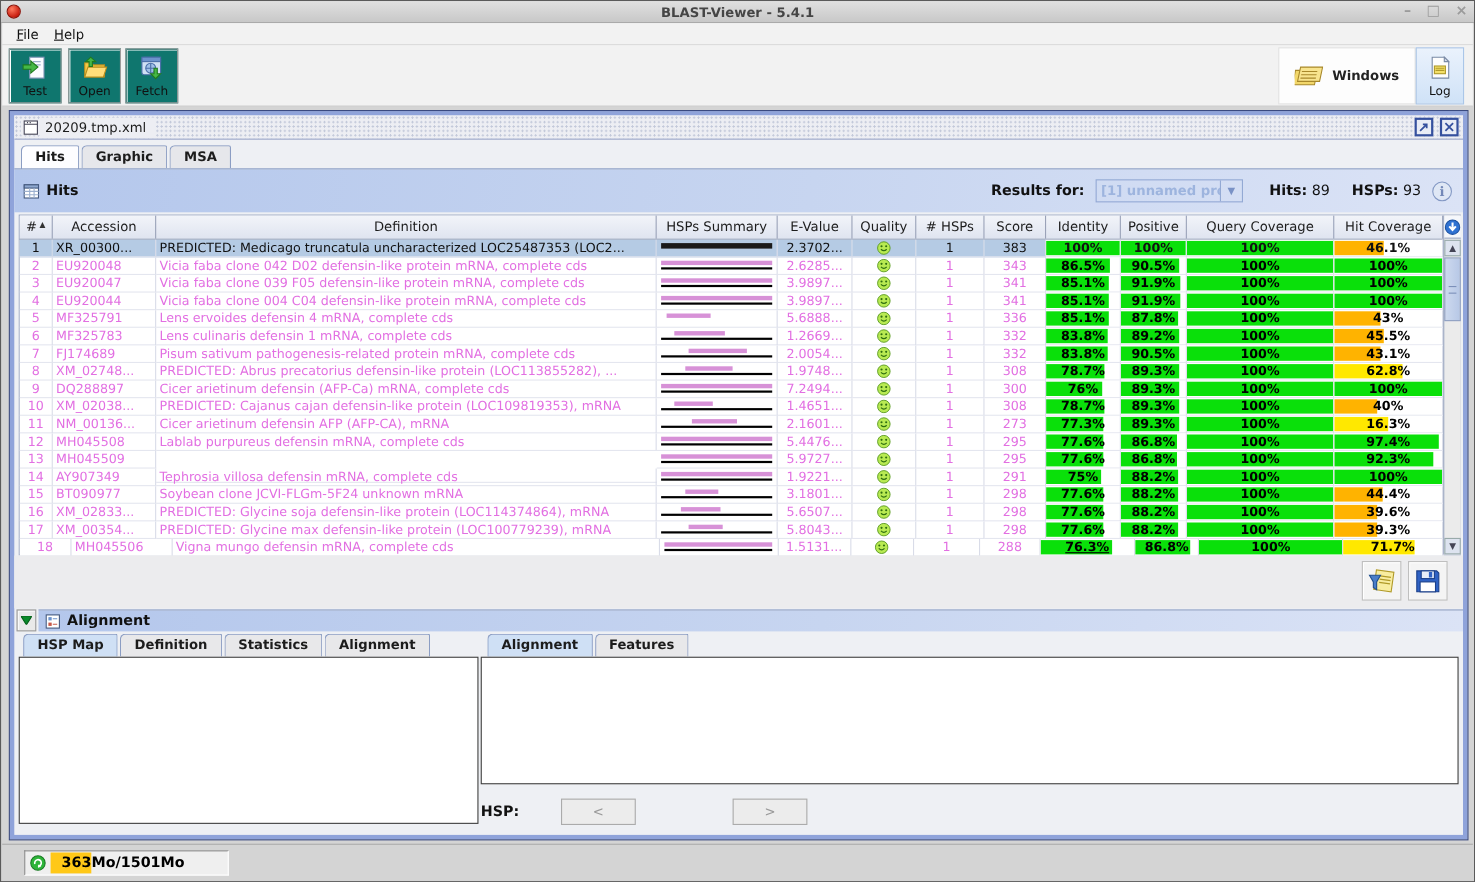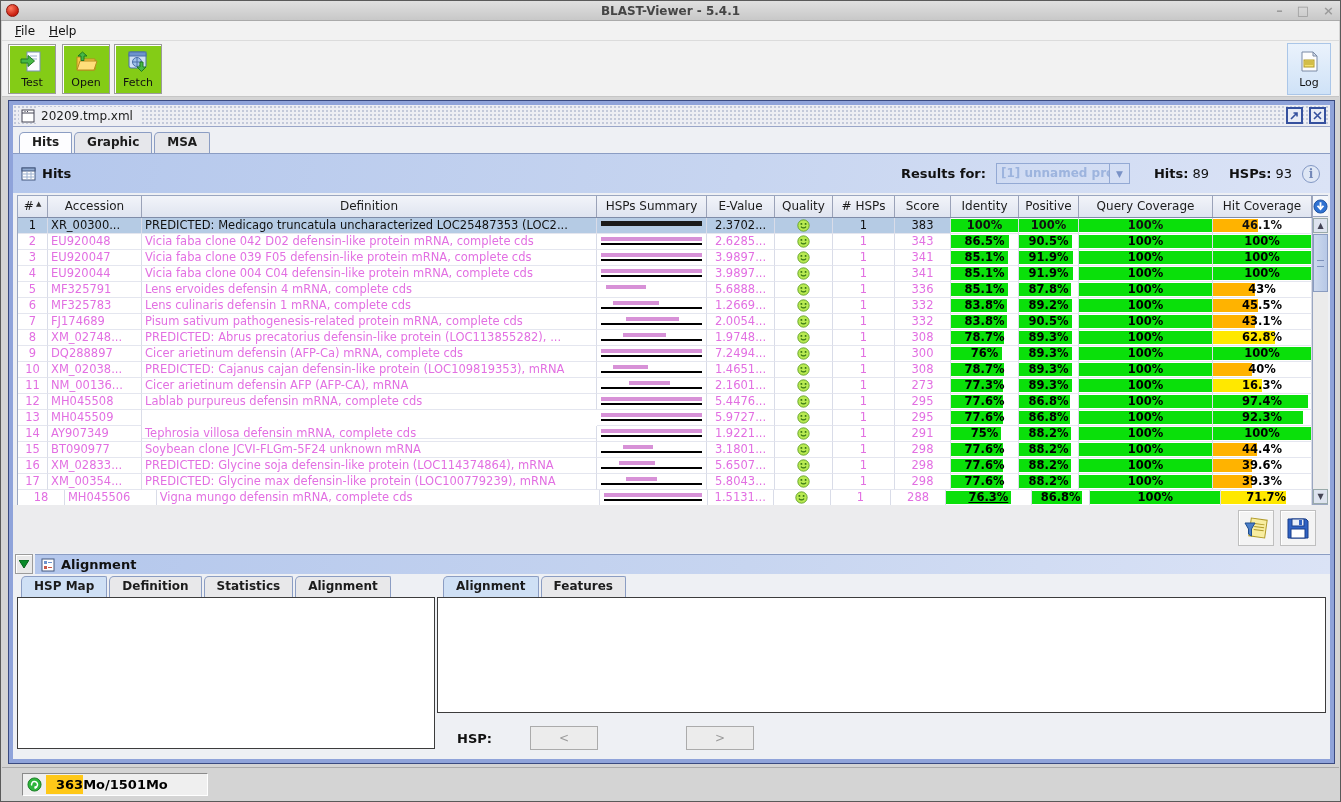--- a/index.html
+++ b/index.html
@@ -22,21 +22,21 @@
 
   
   .menubar { position:absolute; left:1px; top:20px; right:1px; height:20px; background:#f2f2f2;
     border-bottom:1px solid #dcdcdc; display:flex; align-items:center; padding-left:6px; }
   .menu-item { display:inline-block; font-size:12px; color:#111; padding:2px 7px; }
   .menu-item::first-letter { text-decoration:underline; }
 
   
   .toolbar { position:absolute; left:1px; top:40px; right:1px; height:56px; background:#f2f2f2;
     border-bottom:1px solid #c6c6c6; }
-  .tbtn { position:absolute; top:3px; width:48px; height:50px; background:#84cc16;
+  .tbtn { position:absolute; top:3px; width:48px; height:50px; background:#0f766e;
     border:1px solid #9b9b9b; box-shadow:inset 1px 1px 0 #ffffff; display:flex;
     flex-direction:column; align-items:center; justify-content:center; gap:2px; }
   .tbtn .lbl { font-size:11px; color:#111; }
   .right-tools { position:absolute; right:8px; top:2px; height:52px; display:flex; align-items:stretch; }
   .windows-btn { background:#fdfdfd; border:1px solid #e0e0e0; display:flex; align-items:center;
     gap:8px; padding:0 14px; font-size:12px; font-weight:bold; color:#222; }
   .log-btn { width:44px; background:linear-gradient(#eaf2fc,#cfe2f7); border:1px solid #aac6e8;
     display:flex; flex-direction:column; align-items:center; justify-content:center; gap:2px;
     font-size:11px; color:#111; }
 
@@ -130,21 +130,21 @@
   .btabs { position:absolute; top:471px; height:21px; display:flex; }
   .btab { height:21px; padding:2px 12px 0; font-size:12px; font-weight:bold; color:#1c1c1c;
     background:#e8e8ea; border:1px solid #8b9dc3; border-bottom:none; margin-right:2px;
     border-radius:5px 2px 0 0; }
   .btab.selected { background:#cfe0f5; }
 
   .hsp-map-box { position:absolute; left:4px; top:492px; width:418px; height:152px;
     background:#fff; border:1px solid #3c3c3c; }
   .align-box { position:absolute; left:424px; top:492px; width:889px; height:116px;
     background:#fff; border:1px solid #3c3c3c; }
-  .hsp-nav { position:absolute; left:444px; top:620px; height:26px; display:flex;
+  .hsp-nav { position:absolute; left:424px; top:620px; height:26px; display:flex;
     align-items:center; gap:10px; }
   .hsp-nav .hsp-lbl { font-size:13px; font-weight:bold; color:#111; margin-right:28px; }
   .nav-btn { width:68px; height:24px; border:1px solid #ababab; background:#ececec;
     color:#9a9a9a; font-size:12px; text-align:center; line-height:22px; margin-right:78px; }
 
   
   .statusbar { position:absolute; left:1px; right:1px; bottom:1px; height:33px; background:#d4d4d4;
     border-top:1px solid #ababab; }
   .mem-widget { position:absolute; left:20px; top:5px; height:23px; min-width:186px;
     border:1px solid; border-color:#8a8a8a #ffffff #ffffff #8a8a8a; background:#efefef;
@@ -202,20 +202,32 @@
             <rect x="3" y="2" width="17" height="16" rx="2" fill="#cfe0f4" stroke="#4a6ea8"></rect>
             <rect x="3" y="2" width="17" height="4" fill="#6d93cc" stroke="#4a6ea8"></rect>
             <circle cx="11" cy="12" r="4.5" fill="#9fc0e8" stroke="#4a6ea8"></circle>
             <path d="M6.5 12 h9 M11 7.5 v9" stroke="#4a6ea8" fill="none"></path>
             <polygon points="14,12 14,17 11,17 15.5,21.5 20,17 17,17 17,12" fill="#46b846" stroke="#1f7a1f"></polygon>
           </svg>
         </span>
       <span class="lbl">Fetch</span>
     </div>
     <div class="right-tools">
+      <div class="windows-btn">
+        <span>
+            <svg width="26" height="22" viewBox="0 0 26 22">
+              <rect x="2" y="6" width="20" height="13" fill="#f2d76a" stroke="#a8882a" transform="skewX(-12)"></rect>
+              <rect x="6" y="3" width="20" height="13" fill="#f8e48e" stroke="#a8882a" transform="skewX(-12)"></rect>
+              <line x1="8" y1="7" x2="22" y2="7" stroke="#a8882a" transform="skewX(-12)"></line>
+              <line x1="8" y1="10" x2="22" y2="10" stroke="#a8882a" transform="skewX(-12)"></line>
+              <line x1="8" y1="13" x2="22" y2="13" stroke="#a8882a" transform="skewX(-12)"></line>
+            </svg>
+          </span>
+        <span>Windows</span>
+      </div>
       <div class="log-btn">
         <span>
             <svg width="22" height="24" viewBox="0 0 22 24">
               <path d="M4 2 H15 L19 6 V21 H4 Z" fill="#fdfdfd" stroke="#7a8aa5"></path>
               <path d="M15 2 L15 6 L19 6 Z" fill="#d8e0ec" stroke="#7a8aa5"></path>
               <rect x="6" y="10" width="10" height="7" fill="#f4e06a" stroke="#b09a28"></rect>
               <line x1="7" y1="12" x2="15" y2="12" stroke="#b09a28"></line>
               <line x1="7" y1="14" x2="15" y2="14" stroke="#b09a28"></line>
             </svg>
           </span>

